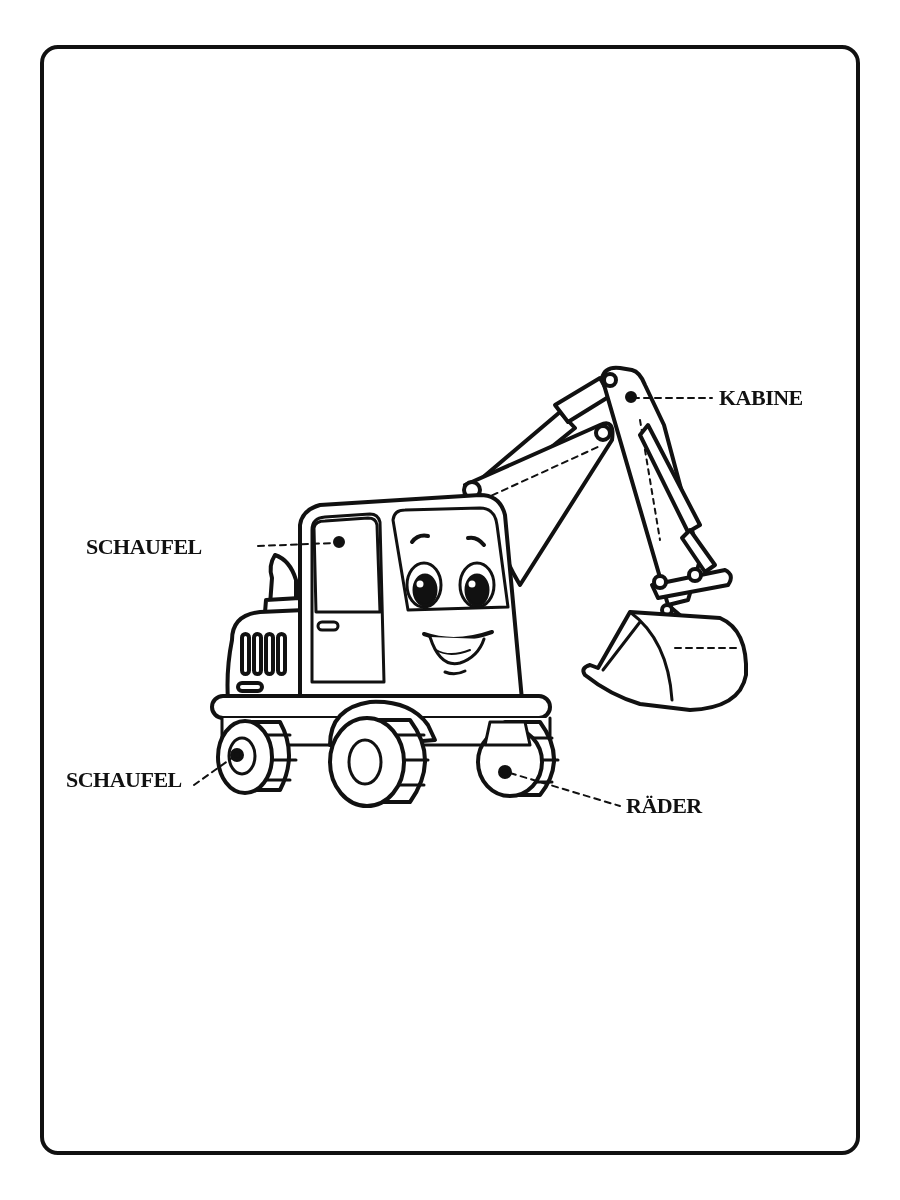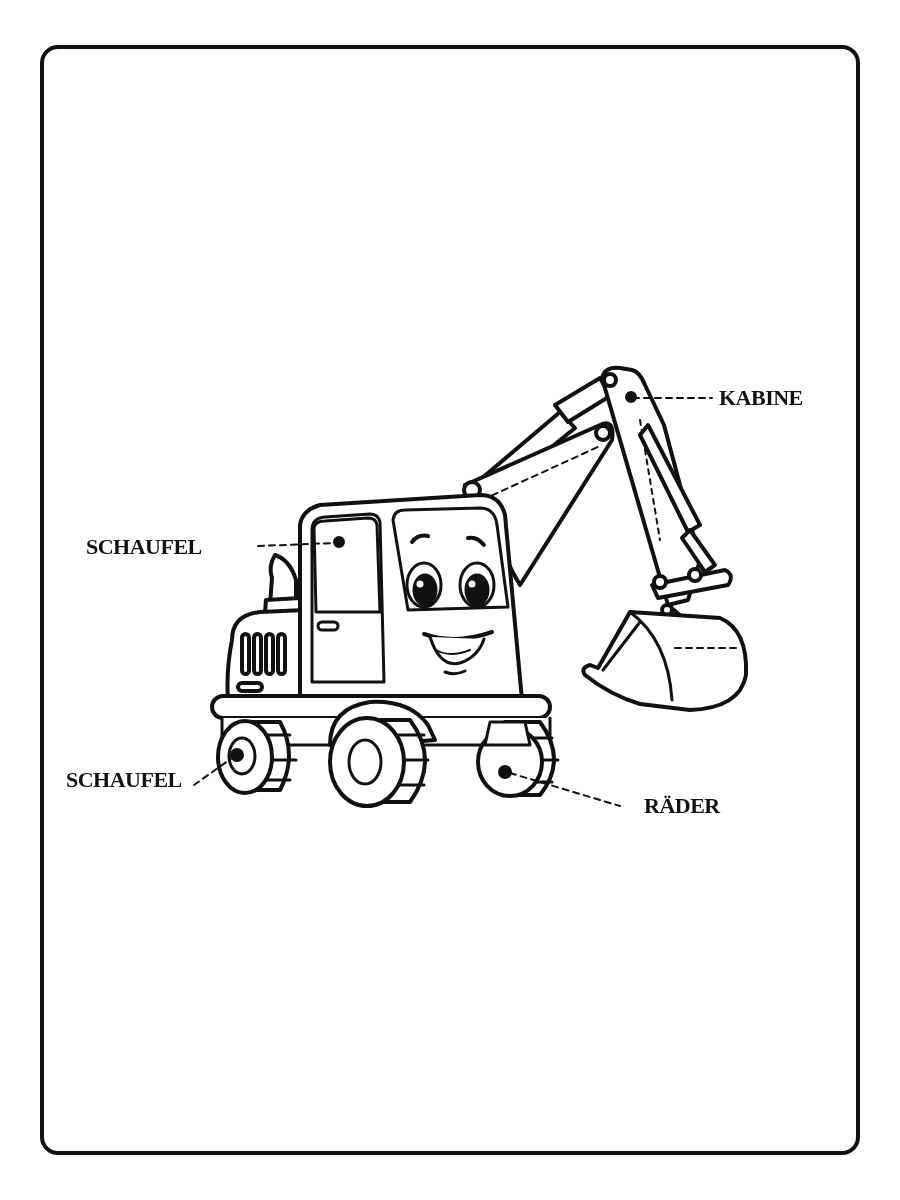--- a/index.html
+++ b/index.html
@@ -11,21 +11,21 @@
   .art { position: absolute; left: 0; top: 0; width: 900px; height: 1200px; }
   .label {
     position: absolute;
     font-family: Liberation Serif, serif;
     font-weight: bold; font-size: 22px; color: #111111;
     letter-spacing: -0.5px; line-height: 1;
   }
   .lbl-kabine { left: 719px; top: 387px; }
   .lbl-baggerarm { left: 86px; top: 536px; }
   .lbl-schaufel { left: 66px; top: 769px; }
-  .lbl-raeder { left: 626px; top: 795px; margin-left: 18px; }
+  .lbl-raeder { left: 626px; top: 795px; }
 </style>
 </head>
 <body>
 
 <div class="frame"></div>
 
 <svg class="art" viewBox="0 0 900 1200" fill="none" stroke="#111111" stroke-linecap="round" stroke-linejoin="round">
 
   <g stroke-width="4" fill="#ffffff">
 

